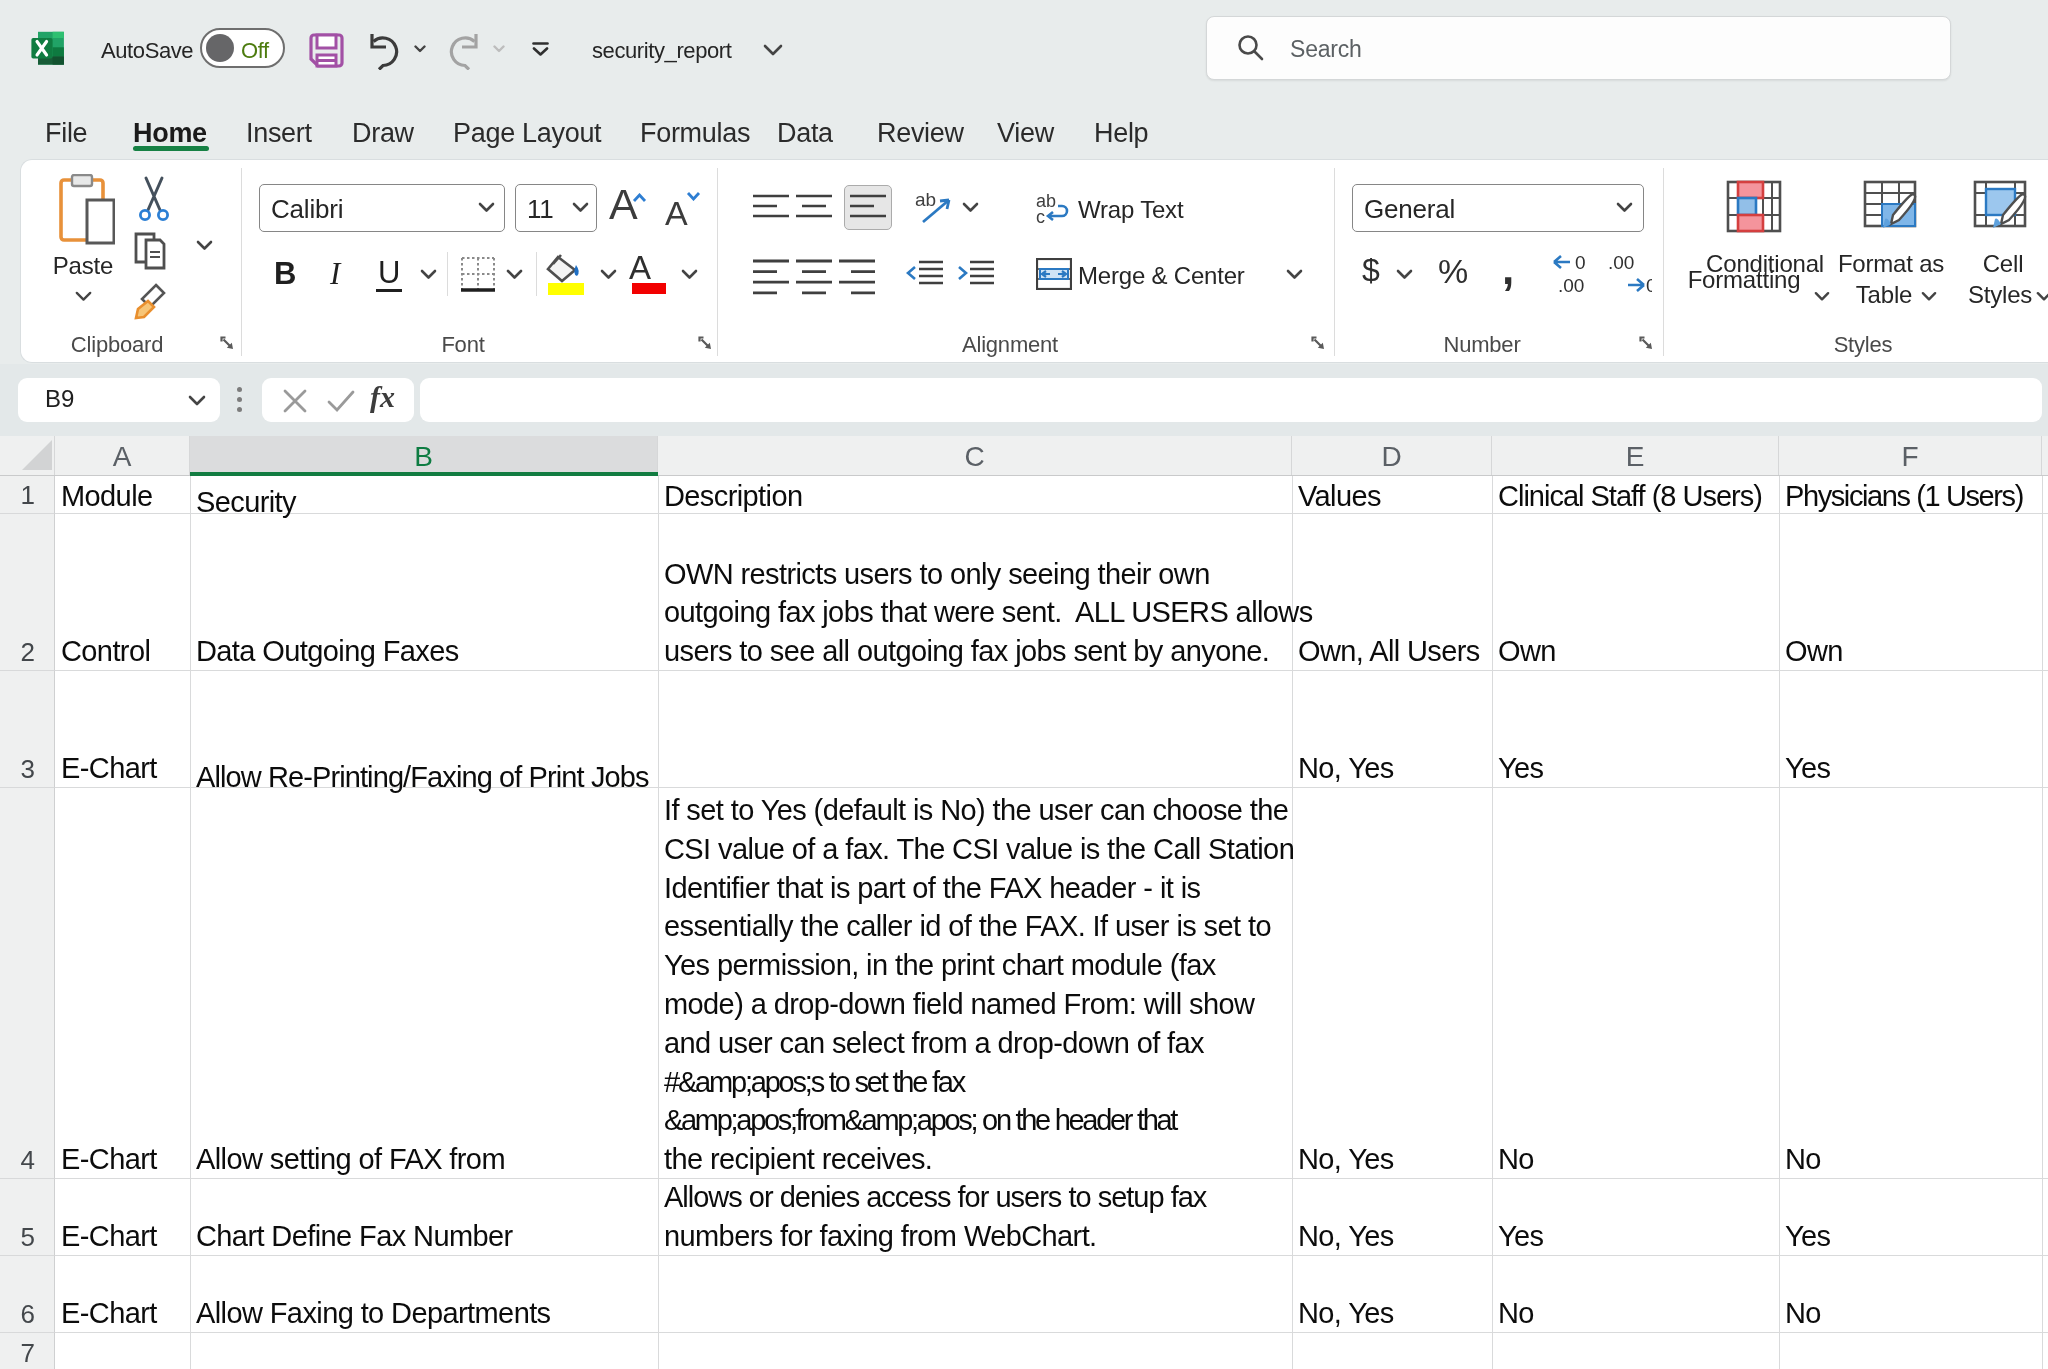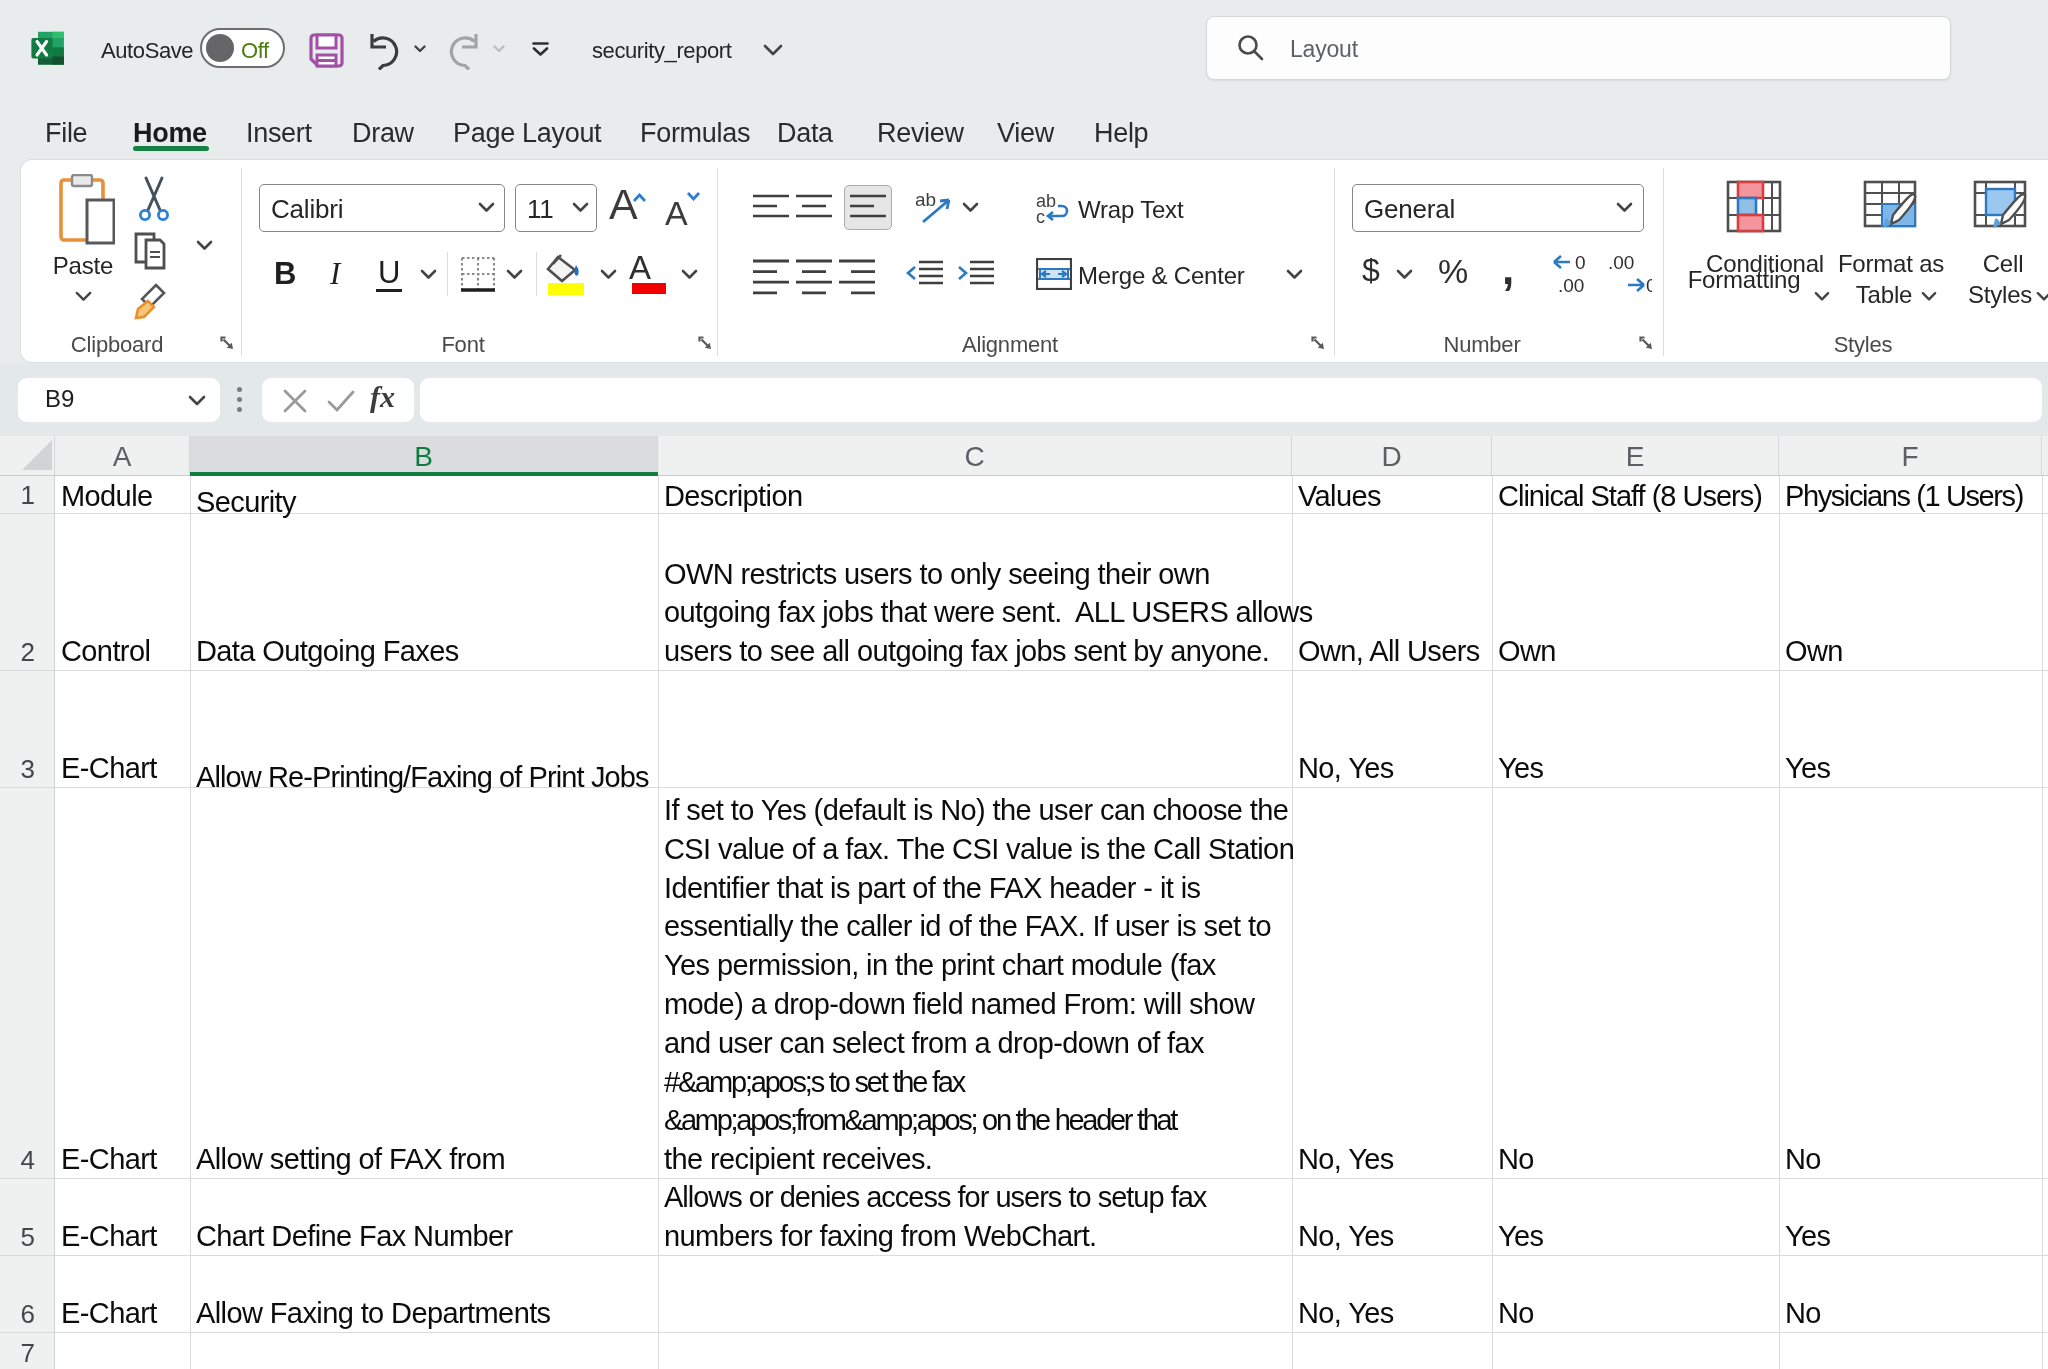--- a/index.html
+++ b/index.html
@@ -82,21 +82,21 @@
 <div class="abs ui" style="left:592px;top:38px">security_report</div>
 <svg class="abs" style="left:763px;top:44px" width="20" height="13" viewBox="0 0 20 13">
     <path class="chev" d="M2 2 l8 8 l8-8" style="stroke-width:2.6"></path>
   </svg>
 
 <div class="abs" style="left:1206px;top:16px;width:745px;height:64px;background:#fdfdfd;border:1px solid #d4d7d8;border-radius:8px;box-shadow:0 1px 2px rgba(0,0,0,0.08)"></div>
 <svg class="abs" style="left:1236px;top:34px" width="28" height="28" viewBox="0 0 28 28">
   <circle cx="12" cy="11" r="8.5" fill="none" stroke="#4a4a4a" stroke-width="2.6"></circle>
   <path d="M18.5 17.5 L26 25" stroke="#4a4a4a" stroke-width="2.6" stroke-linecap="round"></path>
 </svg>
-<div class="abs" style="left:1290px;top:36px;font-size:23px;letter-spacing:-0.2px;color:#5c6164">Layout</div>
+<div class="abs" style="left:1290px;top:36px;font-size:23px;letter-spacing:-0.2px;color:#5c6164">Search</div>
 
 <div class="tab" style="left:45px">File</div>
 <div class="tab" style="left:133px;color:#1b1b1b;font-weight:bold">Home</div>
 <div class="tab" style="left:246px">Insert</div>
 <div class="tab" style="left:352px">Draw</div>
 <div class="tab" style="left:453px">Page Layout</div>
 <div class="tab" style="left:640px">Formulas</div>
 <div class="tab" style="left:777px">Data</div>
 <div class="tab" style="left:877px">Review</div>
 <div class="tab" style="left:997px">View</div>

